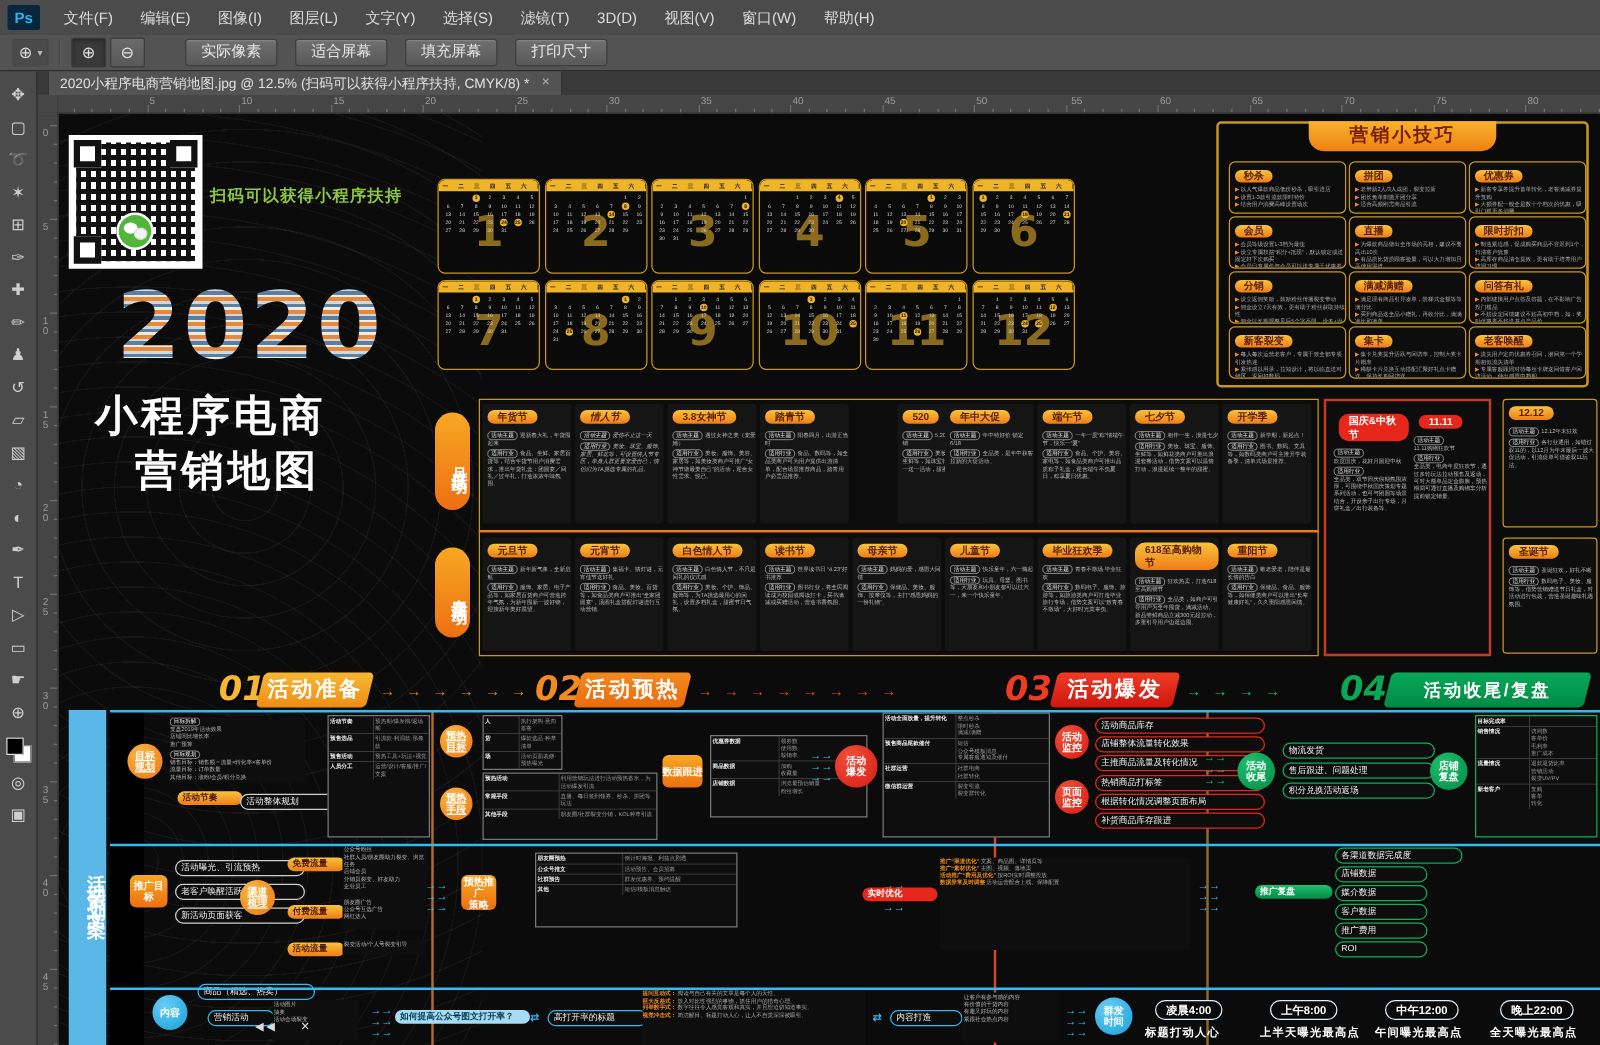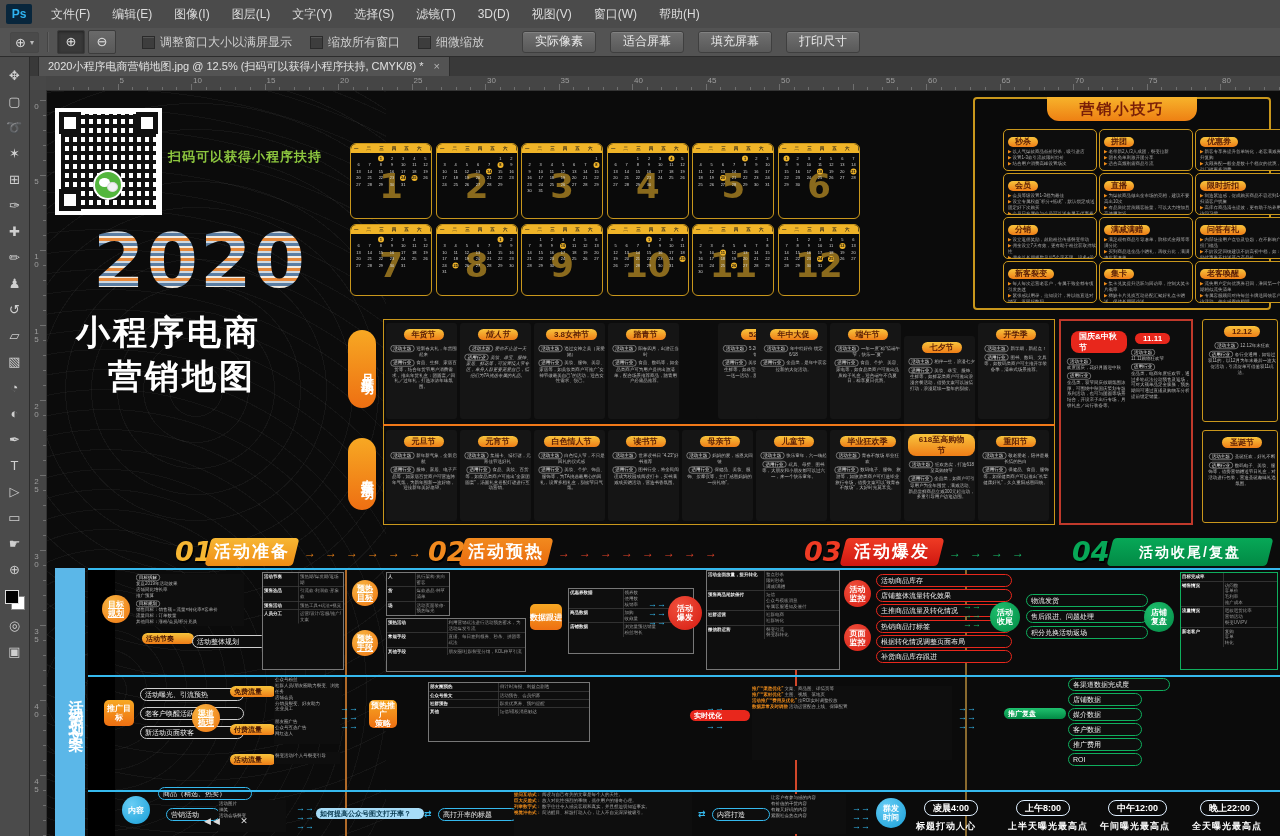--- a/index.html
+++ b/index.html
@@ -65,30 +65,30 @@
   .mgridwrap{position:absolute;left:2px;top:11px;right:0;bottom:0;z-index:2;overflow:hidden;}
   .mgrid{display:grid;grid-template-columns:repeat(7,1fr);color:#d8d8d8;}
   .cd{height:13px;display:flex;align-items:center;justify-content:center;font-size:8px;}
   .cd span{display:block;width:12px;height:12px;line-height:12px;text-align:center;border-radius:50%;}
   .cd.hl span{background:#f0b428;color:#111;font-weight:bold;}
   .s2{transform:scale(.5);transform-origin:0 0;width:200%;font-size:9px;line-height:1.3;color:#b5b5b5;}
   
   #tips{position:absolute;left:927px;top:7px;width:298px;height:213px;border:2px solid #c9971c;border-radius:4px;background:#0a0a0a;box-sizing:border-box;}
   #tips-title{position:absolute;left:50%;top:-2px;transform:translateX(-50%);width:150px;height:24px;background:linear-gradient(180deg,#f7b32b,#ee8013);
     border-radius:0 0 12px 12px;color:#7a1f07;font-weight:900;font-size:15px;text-align:center;line-height:24px;letter-spacing:2px;}
-  .tipcard{position:absolute;width:92px;height:40px;border:1px solid #c9971c;border-radius:5px;background:#0d0d0d;overflow:hidden;margin-left:20px;}
+  .tipcard{position:absolute;width:92px;height:40px;border:1px solid #c9971c;border-radius:5px;background:#0d0d0d;overflow:hidden;}
   .tiphead{display:inline-block;background:linear-gradient(#f8c43c,#ef7d17);color:#5a1d05;font-weight:bold;font-size:8px;line-height:10px;padding:0 7px;border-radius:7px;margin:2px 0 0 4px;}
   .tipbody{padding:1px 0 0 4px;}
   .tb{color:#a9a9a9;} .tb b{color:#ef8c1a;font-weight:bold;margin-right:2px;}
   
   .vpill{position:absolute;width:28px;background:linear-gradient(180deg,#f7a823,#ee6f12);border-radius:14px;color:#fff;font-weight:900;font-size:13px;
     writing-mode:vertical-rl;text-orientation:upright;text-align:center;letter-spacing:3px;}
   #bandbox{position:absolute;left:337px;top:229px;width:672px;height:206px;border:1px solid #c9971c;background:#0c0c0c;box-sizing:border-box;}
   #banddiv{position:absolute;left:337px;top:334px;width:672px;height:2px;background:#f07818;z-index:3;}
-  .acard{position:absolute;background:#151515;border-radius:3px;overflow:hidden;z-index:2;text-align:center;}
+  .acard{position:absolute;background:#151515;border-radius:3px;overflow:hidden;z-index:2;}
   .acard-head{display:inline-block;background:linear-gradient(#f8c43c,#ef7d17);color:#5a1d05;font-weight:bold;font-size:8px;line-height:11px;padding:0 8px;border-radius:8px;margin:4px 0 1px 4px;}
   .acard-head.red{background:#e8271c;color:#fff;}
   .acard-body{padding:0 0 0 4px;}
   .kv{margin-top:4px;}
   .kpill{display:inline-block;border:1px solid #cfcfcf;border-radius:8px;padding:0 5px;color:#eee;margin-right:4px;white-space:nowrap;}
   .kt{color:#b9b9b9;}
   #festival{position:absolute;left:1013px;top:229px;width:134px;height:206px;border:2px solid #c0392b;background:#0d0d0d;box-sizing:border-box;z-index:2;overflow:hidden;}
   .fest-col{position:absolute;top:6px;width:60px;}
   .acard.bordered{border:1px solid #c9971c;background:#0e0e0e;}
   
@@ -149,34 +149,20 @@
 </div>
 
 <div id="optionsbar">
   <div class="ob-tool">
     <span>⊕</span>
     <span class="dd">▾</span>
   </div>
   <div class="ob-sep"></div>
   <div class="ob-zoombtn active">⊕</div>
   <div class="ob-zoombtn">⊖</div>
-  <div id="ob-checks" style="display:flex;margin-left:14px;">
-      <div class="ob-check">
-        <span class="box"></span>
-        <span class="lbl">调整窗口大小以满屏显示</span>
-      </div>
-      <div class="ob-check">
-        <span class="box"></span>
-        <span class="lbl">缩放所有窗口</span>
-      </div>
-      <div class="ob-check">
-        <span class="box"></span>
-        <span class="lbl">细微缩放</span>
-      </div>
-    </div>
   <div id="ob-btns" style="display:flex;margin-left:22px;">
       <div class="ob-btn">实际像素</div>
       <div class="ob-btn">适合屏幕</div>
       <div class="ob-btn">填充屏幕</div>
       <div class="ob-btn">打印尺寸</div>
     </div>
 </div>
 
 <div id="tabbar">
   <div id="doc-tab">
@@ -273,21 +259,21 @@
     <div class="htick" style="left: 688.9px; height: 3px;"></div>
     <div class="htick" style="left: 703.6px; height: 3px;"></div>
     <div class="htick" style="left: 718.3px; height: 3px;"></div>
     <div class="htick" style="left: 733px; height: 6px;"></div>
     <div class="hnum" style="left: 735px;">50</div>
     <div class="htick" style="left: 747.7px; height: 3px;"></div>
     <div class="htick" style="left: 762.4px; height: 3px;"></div>
     <div class="htick" style="left: 777.1px; height: 3px;"></div>
     <div class="htick" style="left: 791.8px; height: 3px;"></div>
     <div class="htick" style="left: 806.5px; height: 6px;"></div>
-    <div class="hnum" style="left: 840px;">55</div>
+    <div class="hnum" style="left: 811px;">55</div>
     <div class="htick" style="left: 821.2px; height: 3px;"></div>
     <div class="htick" style="left: 835.9px; height: 3px;"></div>
     <div class="htick" style="left: 850.6px; height: 3px;"></div>
     <div class="htick" style="left: 865.3px; height: 3px;"></div>
     <div class="htick" style="left: 880px; height: 6px;"></div>
     <div class="hnum" style="left: 882px;">60</div>
     <div class="htick" style="left: 894.7px; height: 3px;"></div>
     <div class="htick" style="left: 909.4px; height: 3px;"></div>
     <div class="htick" style="left: 924.1px; height: 3px;"></div>
     <div class="htick" style="left: 938.8px; height: 3px;"></div>
@@ -1894,21 +1880,21 @@
             <div class="kv"><span class="kpill">活动主题</span><span class="kt">年中特好价 锁定6/18</span></div>
             <div class="kv"><span class="kpill">适用行业</span><span class="kt">全品类，是年中获客拉新的大促活动。</span></div>
           </div>
         </div></div>
       <div class="acard" style="left: 784px; top: 233px; width: 71px; height: 96px;"><div class="acard-head">端午节</div><div class="acard-body">
           <div class="s2">
             <div class="kv"><span class="kpill">活动主题</span><span class="kt">一年一度“粽”情端午节，快乐一“夏”</span></div>
             <div class="kv"><span class="kpill">适用行业</span><span class="kt">食品、个护、美容、家电等，如食品类商户可推出品质粽子礼盒，迎合端午不负夏日，粽享夏日优惠。</span></div>
           </div>
         </div></div>
-      <div class="acard" style="left: 858px; top: 233px; width: 71px; height: 96px; margin-top: 13px;"><div class="acard-head">七夕节</div><div class="acard-body">
+      <div class="acard" style="left: 858px; top: 233px; width: 71px; height: 96px;"><div class="acard-head">七夕节</div><div class="acard-body">
           <div class="s2">
             <div class="kv"><span class="kpill">活动主题</span><span class="kt">相伴一生，浪漫七夕</span></div>
             <div class="kv"><span class="kpill">适用行业</span><span class="kt">美妆、珠宝、服饰、生鲜等，如鲜花类商户可推出浪漫套餐活动，借势文案可以温情打动，浪漫延续一整年的甜蜜。</span></div>
           </div>
         </div></div>
       <div class="acard" style="left: 932px; top: 233px; width: 71px; height: 96px;"><div class="acard-head">开学季</div><div class="acard-body">
           <div class="s2">
             <div class="kv"><span class="kpill">活动主题</span><span class="kt">新学期，新起点！</span></div>
             <div class="kv"><span class="kpill">适用行业</span><span class="kt">图书、数码、文具等，如数码类商户可主推开学装备季，清单式场景推荐。</span></div>
           </div>

